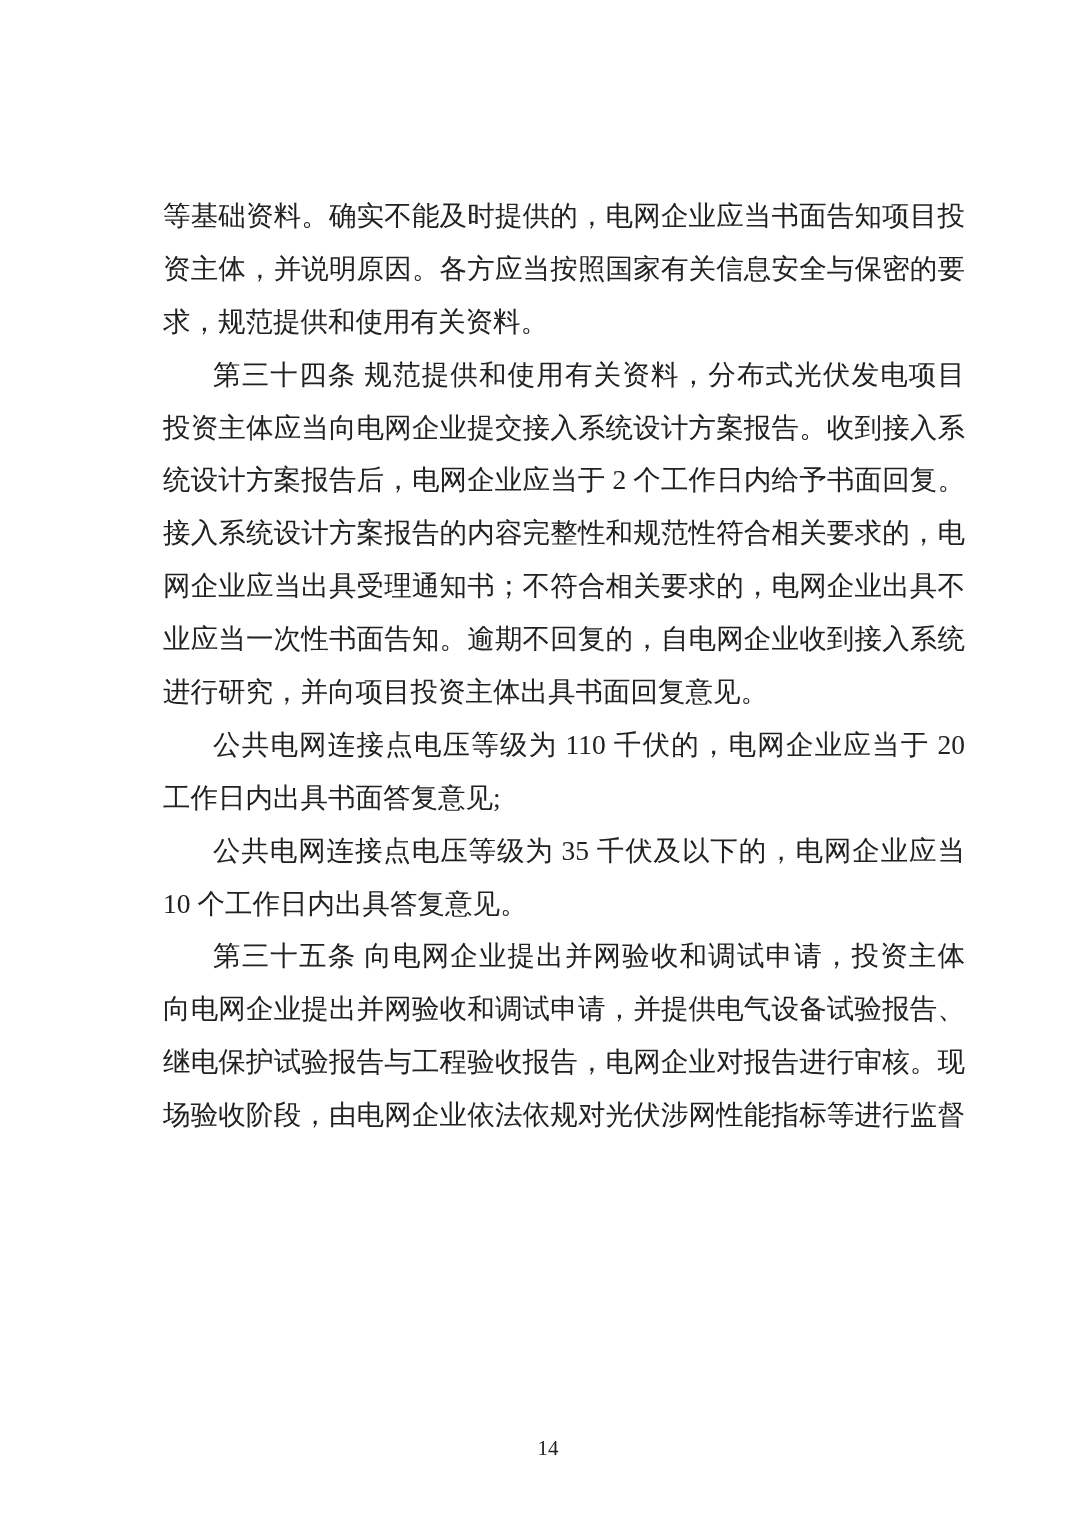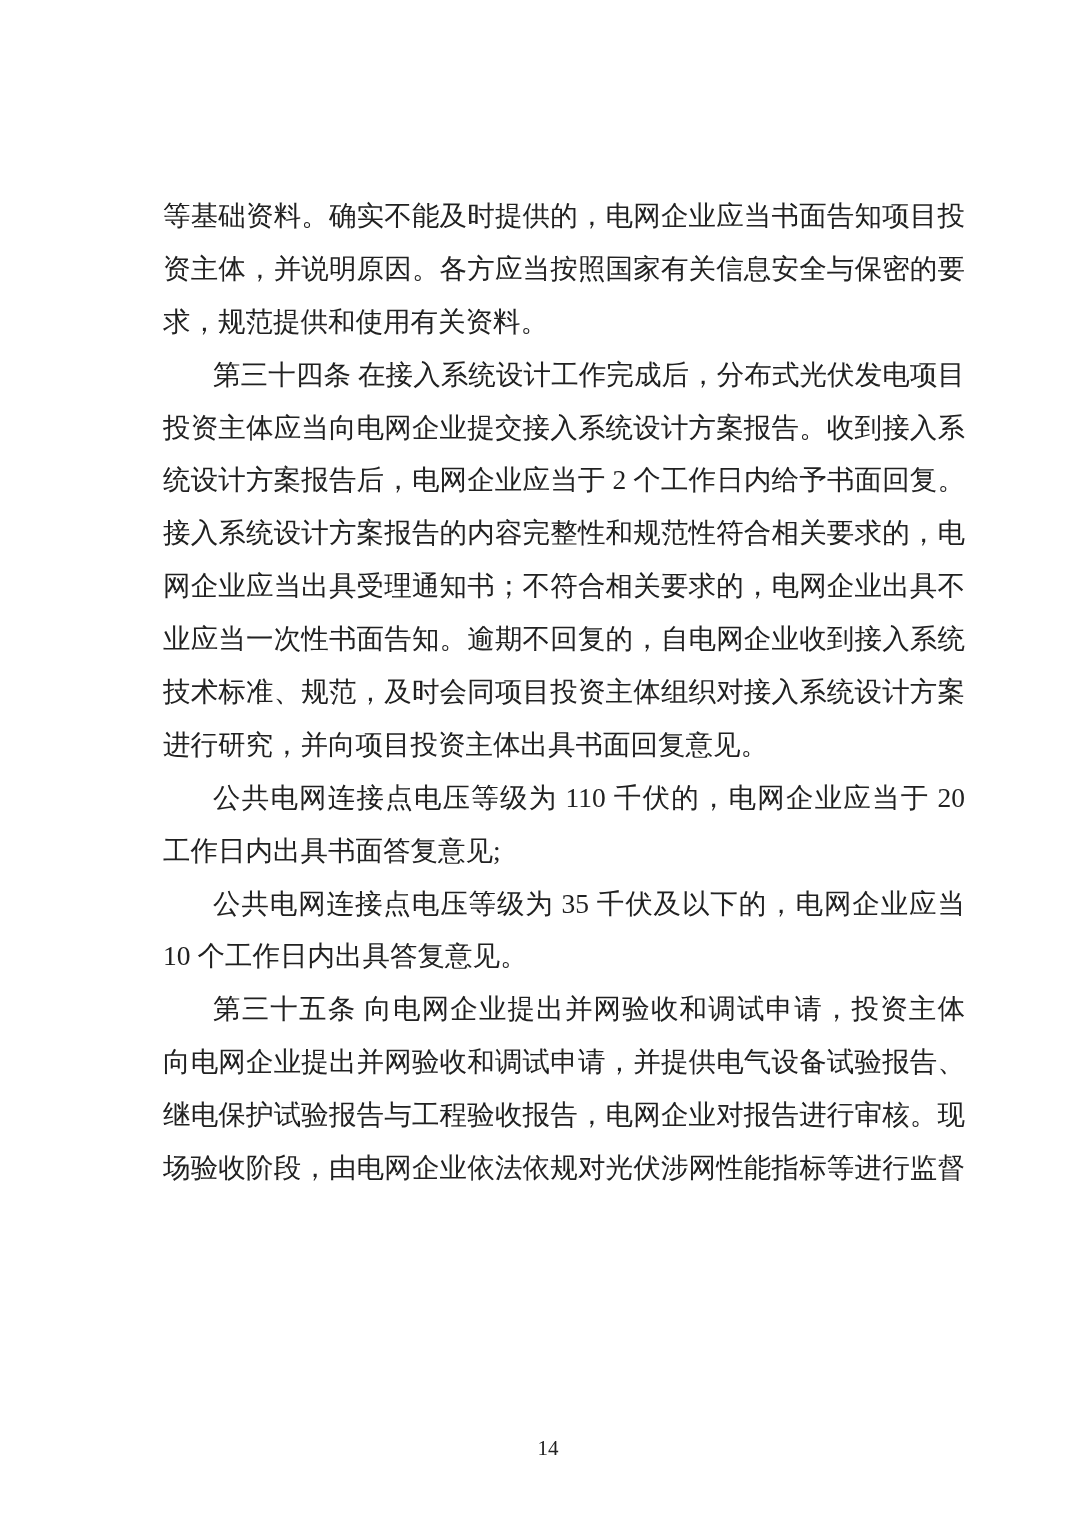--- a/index.html
+++ b/index.html
@@ -54,27 +54,26 @@
   }
 </style>
 </head>
 <body>
 
 <div class="page">
   <main class="text-block">
     <p class="line">等基础资料。确实不能及时提供的，电网企业应当书面告知项目投</p>
     <p class="line">资主体，并说明原因。各方应当按照国家有关信息安全与保密的要</p>
     <p class="line para-end">求，规范提供和使用有关资料。</p>
-    <p class="line indent"><span class="term">第三十四条</span><span> 在接入系统设计工作完成后，分布式光伏发电项目</span></p>
+    <p class="line indent"><span class="term">第三十四条</span><span> 规范提供和使用有关资料，分布式光伏发电项目</span></p>
     <p class="line">投资主体应当向电网企业提交接入系统设计方案报告。收到接入系</p>
     <p class="line">统设计方案报告后，电网企业应当于 2 个工作日内给予书面回复。</p>
     <p class="line">接入系统设计方案报告的内容完整性和规范性符合相关要求的，电</p>
     <p class="line">网企业应当出具受理通知书；不符合相关要求的，电网企业出具不</p>
     <p class="line">业应当一次性书面告知。逾期不回复的，自电网企业收到接入系统</p>
-    <p class="line">技术标准、规范，及时会同项目投资主体组织对接入系统设计方案</p>
     <p class="line para-end">进行研究，并向项目投资主体出具书面回复意见。</p>
     <p class="line indent">公共电网连接点电压等级为 110 千伏的，电网企业应当于 20 个</p>
     <p class="line para-end">工作日内出具书面答复意见;</p>
     <p class="line indent">公共电网连接点电压等级为 35 千伏及以下的，电网企业应当于</p>
     <p class="line para-end">10 个工作日内出具答复意见。</p>
     <p class="line indent"><span class="term">第三十五条</span><span> 向电网企业提出并网验收和调试申请，投资主体</span></p>
     <p class="line">向电网企业提出并网验收和调试申请，并提供电气设备试验报告、</p>
     <p class="line">继电保护试验报告与工程验收报告，电网企业对报告进行审核。现</p>
     <p class="line">场验收阶段，由电网企业依法依规对光伏涉网性能指标等进行监督</p>
   </main>

